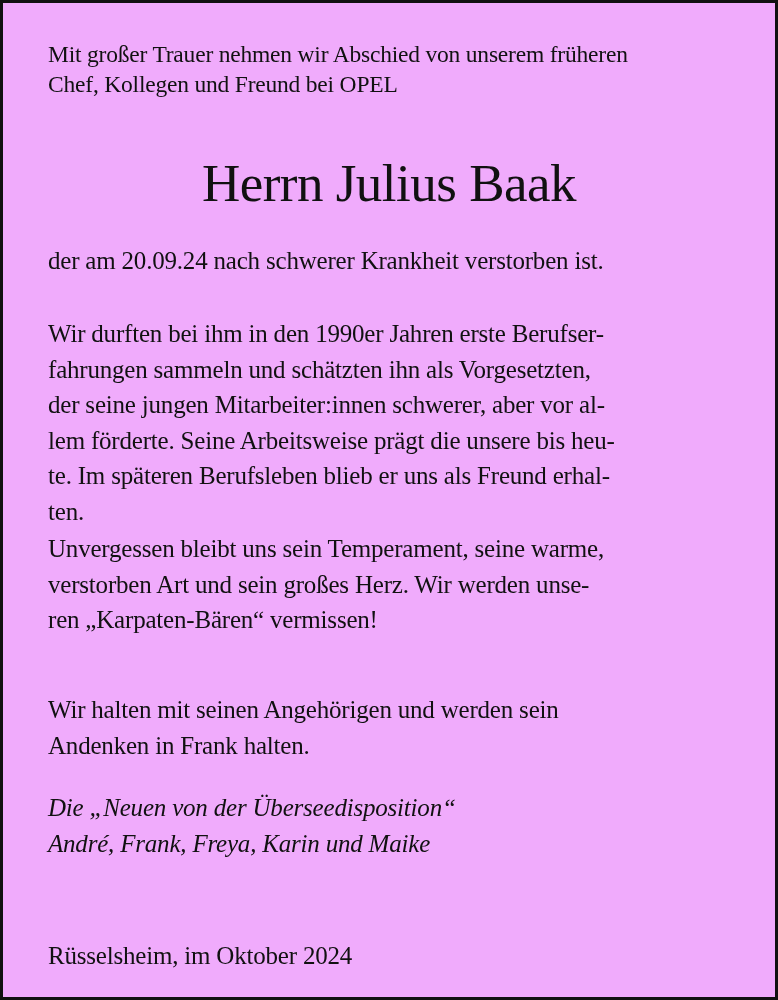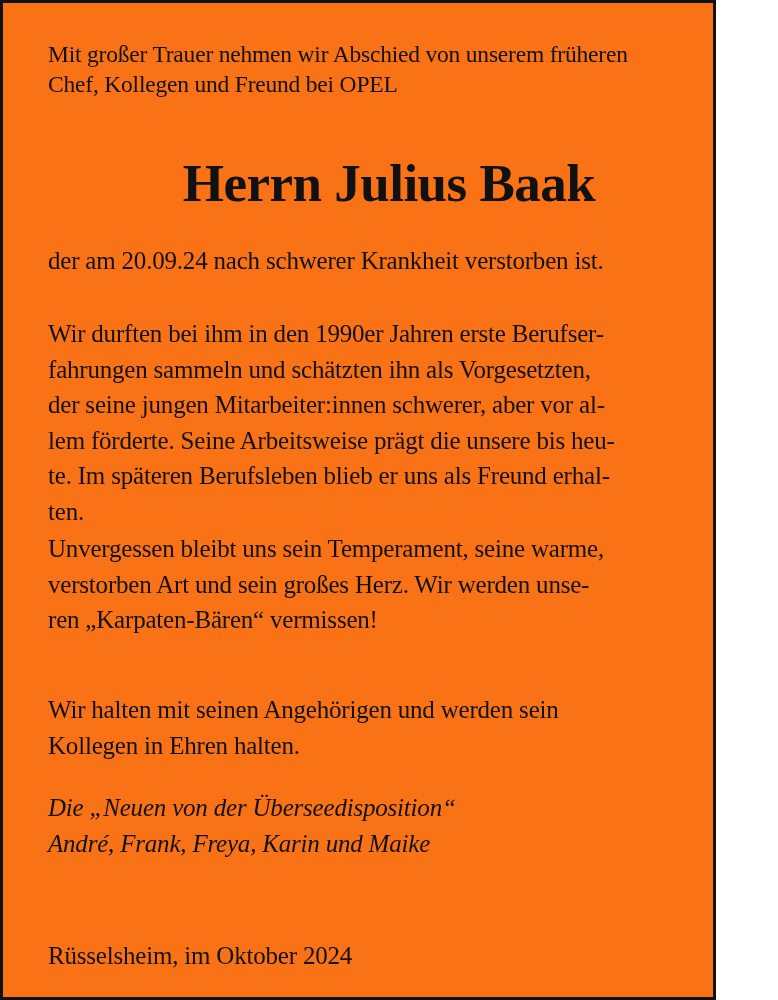--- a/index.html
+++ b/index.html
@@ -9,25 +9,25 @@
     }
     body {
       width: 778px;
       height: 1000px;
       position: relative;
       overflow: hidden;
     }
     .frame {
       position: absolute;
       left: 0; top: 0;
-      width: 716px;
+      width: 778px;
       height: 1000px;
       box-sizing: border-box;
       border: 3px solid #111111;
-      background: #f97316;
+      background: #f0abfc;
       color: #111111;
       font-family: "Liberation Serif", "DejaVu Serif", serif;
     }
     .txt {
       position: absolute;
       left: 45px;
       margin: 0;
       white-space: nowrap;
       font-size: 25px;
       line-height: 30px;
@@ -40,21 +40,21 @@
     }
     .title {
       position: absolute;
       left: 0;
       width: 772px;
       top: 148px;
       margin: 0;
       text-align: center;
       font-size: 53px;
       line-height: 64px;
-      font-weight: bold;
+      font-weight: normal;
       letter-spacing: -0.5px;
     }
     .line { display: block; }
     .p-death   { top: 243px; }
     .p-career  { top: 313px; line-height: 35.5px; }
     .p-memory  { top: 528px; line-height: 35.5px; }
     .p-mourn   { top: 689px; line-height: 35.5px; }
     .p-sign    { top: 787px; line-height: 35.5px; font-style: italic; }
     .p-place   { top: 938px; }
   </style>
@@ -82,21 +82,21 @@
   </p>
 
   <p class="txt p-memory">
     <span class="line">Unvergessen bleibt uns sein Temperament, seine warme,</span>
     <span class="line">verstorben Art und sein großes Herz. Wir werden unse-</span>
     <span class="line">ren „Karpaten-Bären“ vermissen!</span>
   </p>
 
   <p class="txt p-mourn">
     <span class="line">Wir halten mit seinen Angehörigen und werden sein</span>
-    <span class="line">Kollegen in Ehren halten.</span>
+    <span class="line">Andenken in Frank halten.</span>
   </p>
 
   <p class="txt p-sign">
     <span class="line">Die „Neuen von der Überseedisposition“</span>
     <span class="line">André, Frank, Freya, Karin und Maike</span>
   </p>
 
   <p class="txt p-place">Rüsselsheim, im Oktober 2024</p>
 
 </div>

